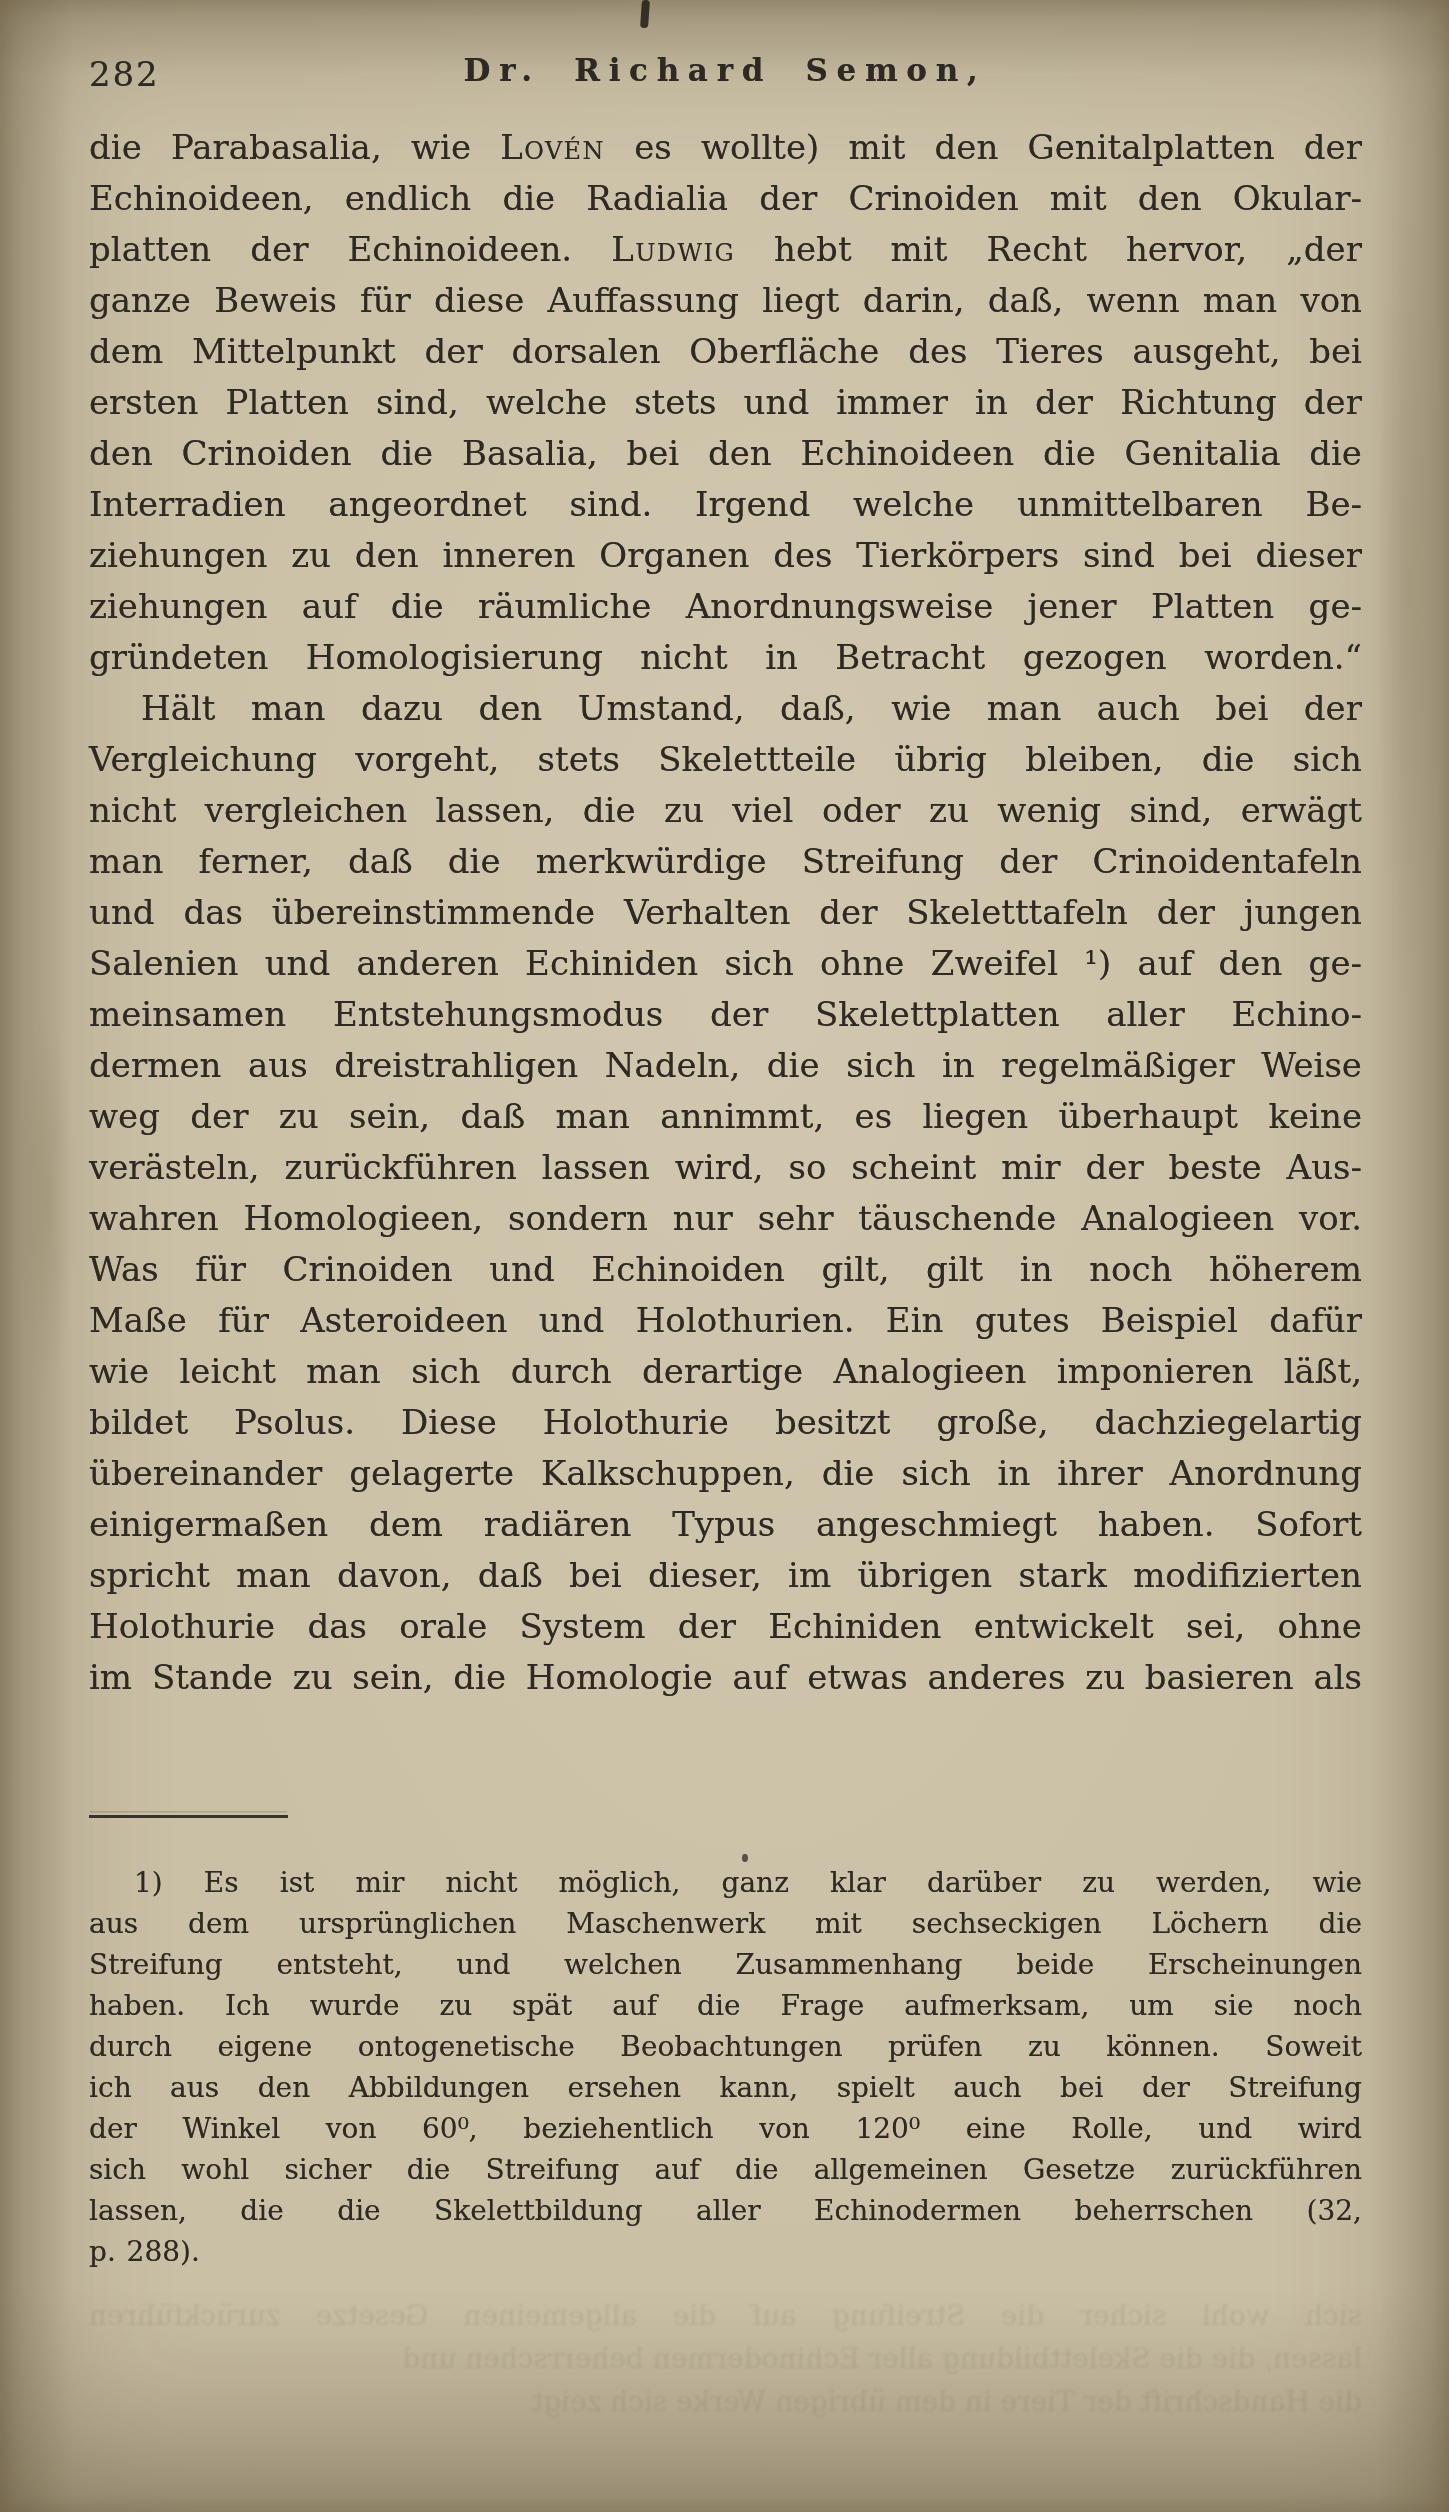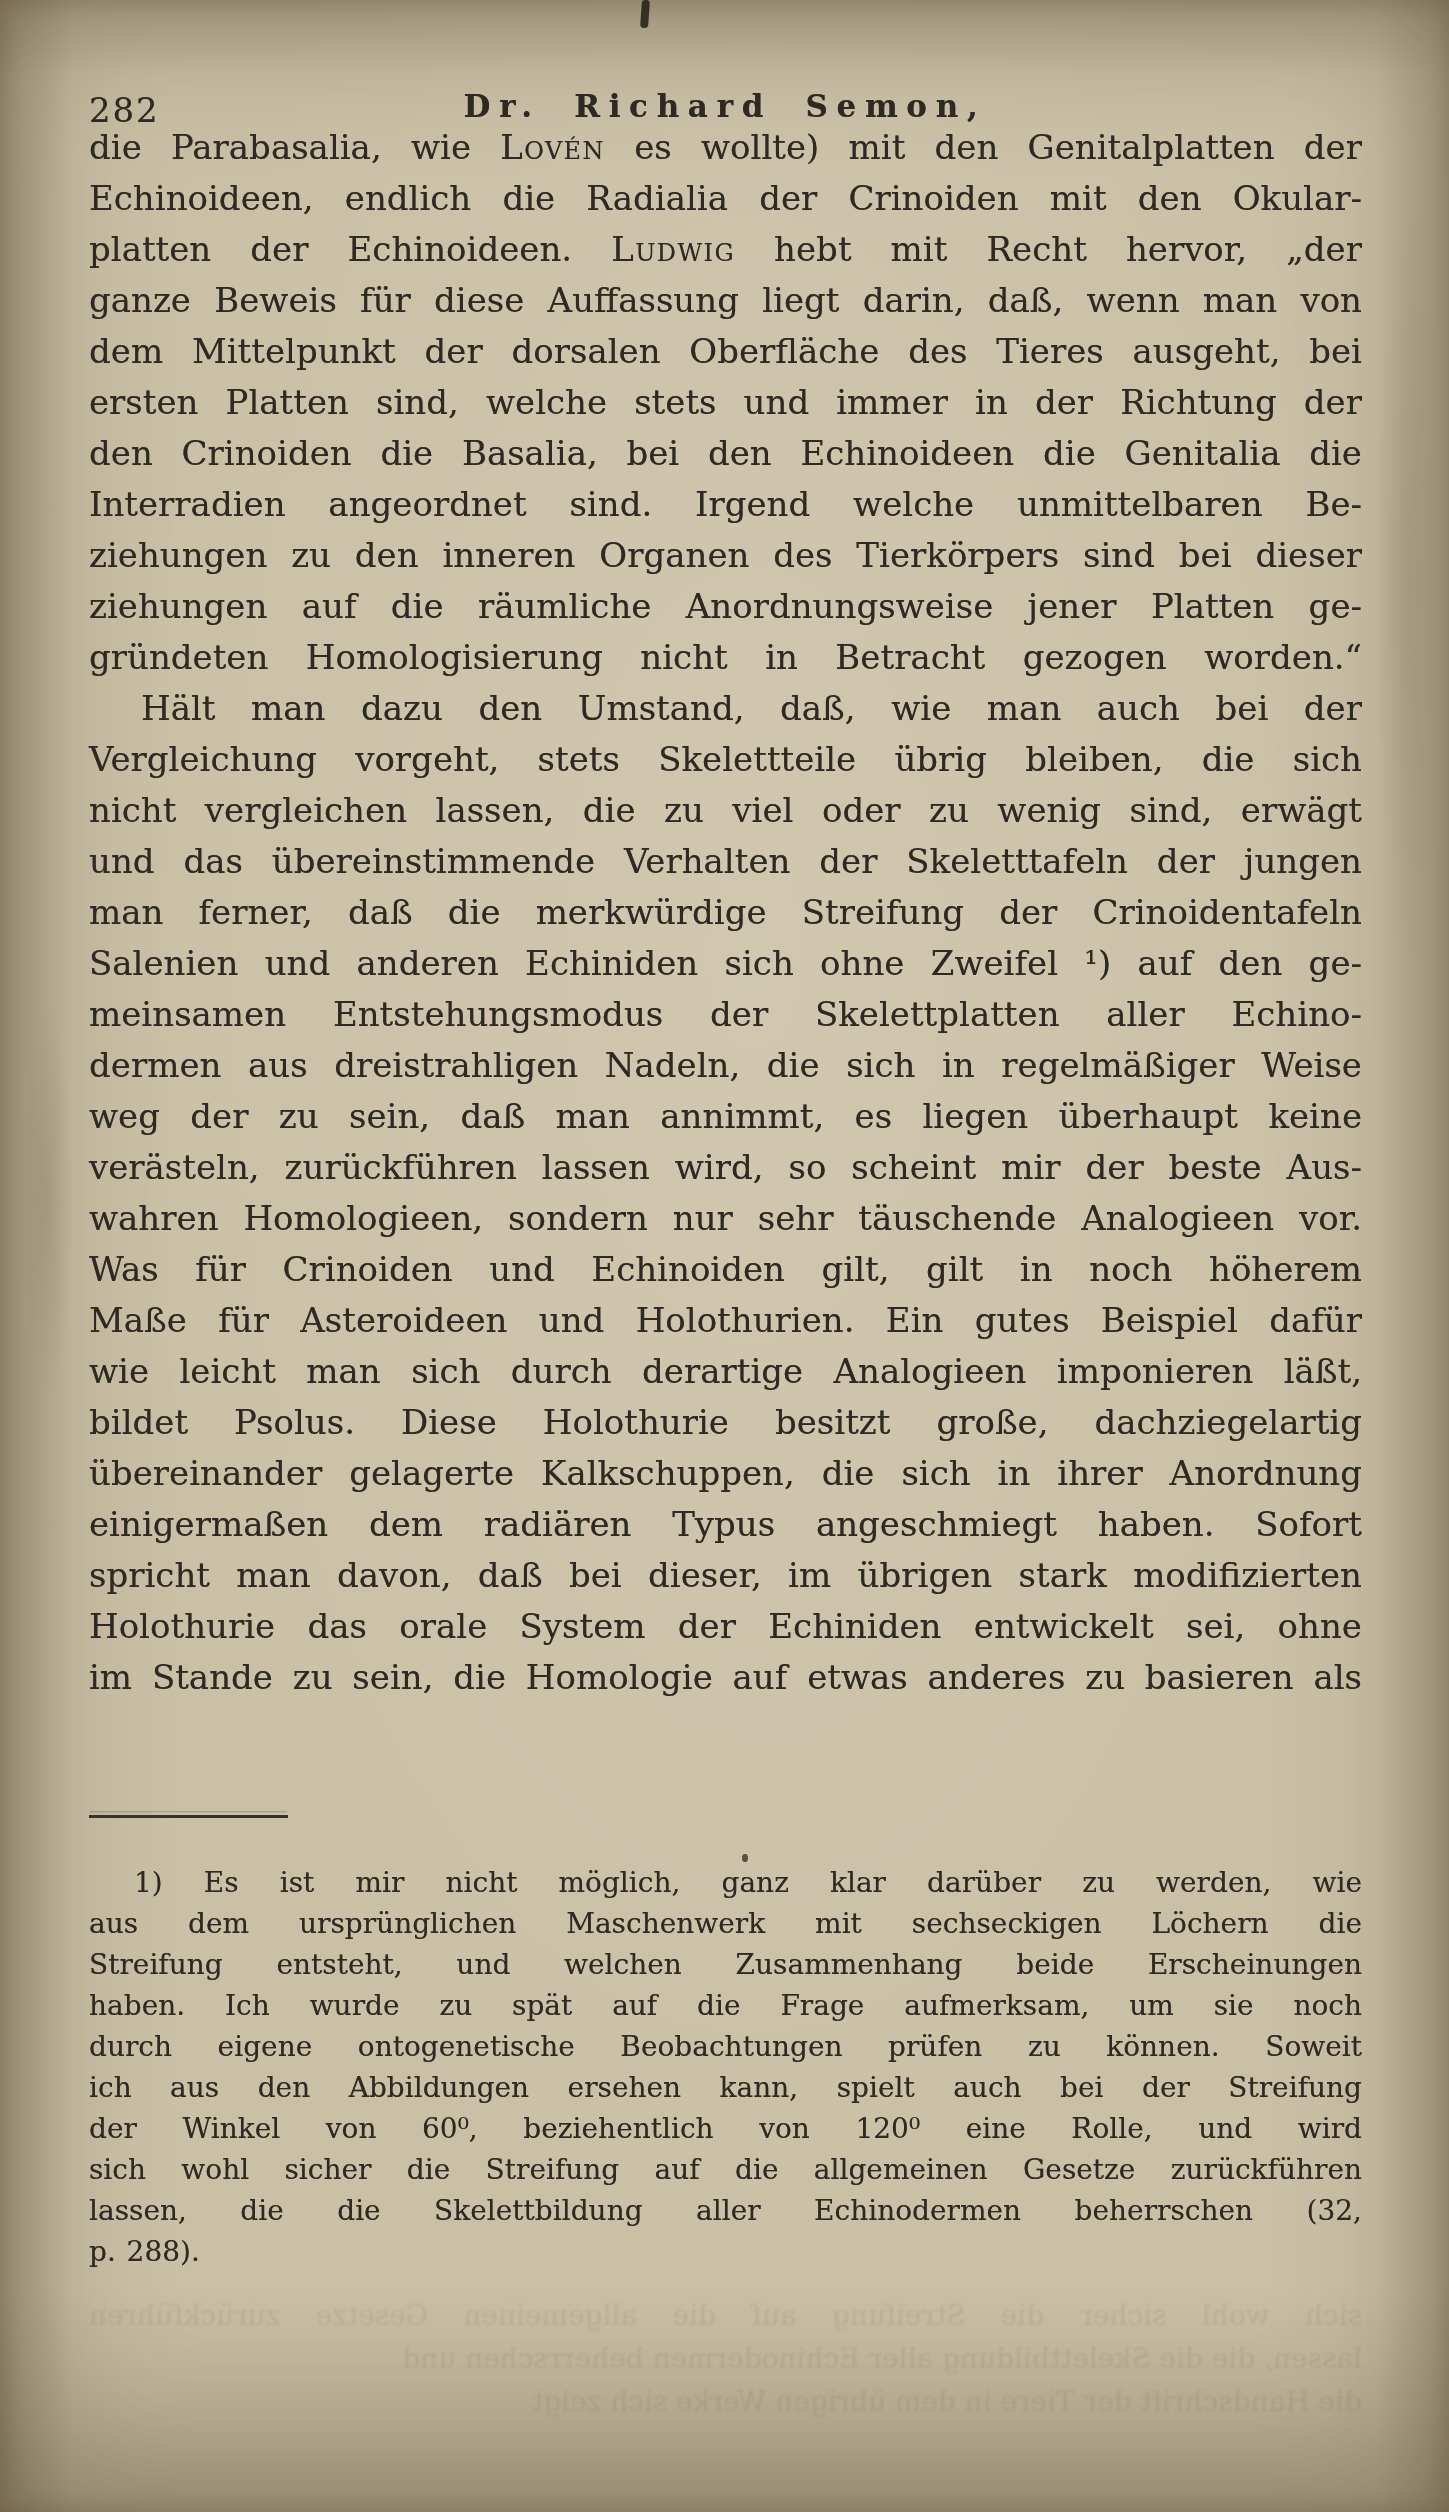--- a/index.html
+++ b/index.html
@@ -22,21 +22,20 @@
   }
   .ink {
     text-shadow: 0 0 0.6px rgba(46,42,35,0.55);
   }
   .header {
     position: absolute;
     top: 52px;
     left: 89px;
     right: 89px;
     height: 45px;
-    margin-top: 36px;
   }
   .pagenum {
     position: absolute;
     left: 0;
     top: 1.9px;
     font-size: 34px;
     letter-spacing: 1.9px;
   }
   .running {
     position: absolute;
@@ -169,22 +168,22 @@
       <div class="tline">dem Mittelpunkt der dorsalen Oberfläche des Tieres ausgeht, bei</div>
       <div class="tline">ersten Platten sind, welche stets und immer in der Richtung der</div>
       <div class="tline">den Crinoiden die Basalia, bei den Echinoideen die Genitalia die</div>
       <div class="tline">Interradien angeordnet sind.  Irgend welche unmittelbaren Be-</div>
       <div class="tline">ziehungen zu den inneren Organen des Tierkörpers sind bei dieser</div>
       <div class="tline">ziehungen auf die räumliche Anordnungsweise jener Platten ge-</div>
       <div class="tline">gründeten Homologisierung nicht in Betracht gezogen worden.“</div>
       <div class="tline ind">Hält man dazu den Umstand, daß, wie man auch bei der</div>
       <div class="tline">Vergleichung vorgeht, stets Skelettteile übrig bleiben, die sich</div>
       <div class="tline">nicht vergleichen lassen, die zu viel oder zu wenig sind, erwägt</div>
+      <div class="tline">man ferner, daß die merkwürdige Streifung der Crinoidentafeln</div>
       <div class="tline">und das übereinstimmende Verhalten der Skeletttafeln der jungen</div>
-      <div class="tline">man ferner, daß die merkwürdige Streifung der Crinoidentafeln</div>
       <div class="tline">Salenien und anderen Echiniden sich ohne Zweifel ¹) auf den ge-</div>
       <div class="tline">meinsamen Entstehungsmodus der Skelettplatten aller Echino-</div>
       <div class="tline">dermen aus dreistrahligen Nadeln, die sich in regelmäßiger Weise</div>
       <div class="tline">weg der zu sein, daß man annimmt, es liegen überhaupt keine</div>
       <div class="tline">verästeln, zurückführen lassen wird, so scheint mir der beste Aus-</div>
       <div class="tline">wahren Homologieen, sondern nur sehr täuschende Analogieen vor.</div>
       <div class="tline">Was für Crinoiden und Echinoiden gilt, gilt in noch höherem</div>
       <div class="tline">Maße für Asteroideen und Holothurien.  Ein gutes Beispiel dafür</div>
       <div class="tline">wie leicht man sich durch derartige Analogieen imponieren läßt,</div>
       <div class="tline">bildet Psolus.  Diese Holothurie besitzt große, dachziegelartig</div>

